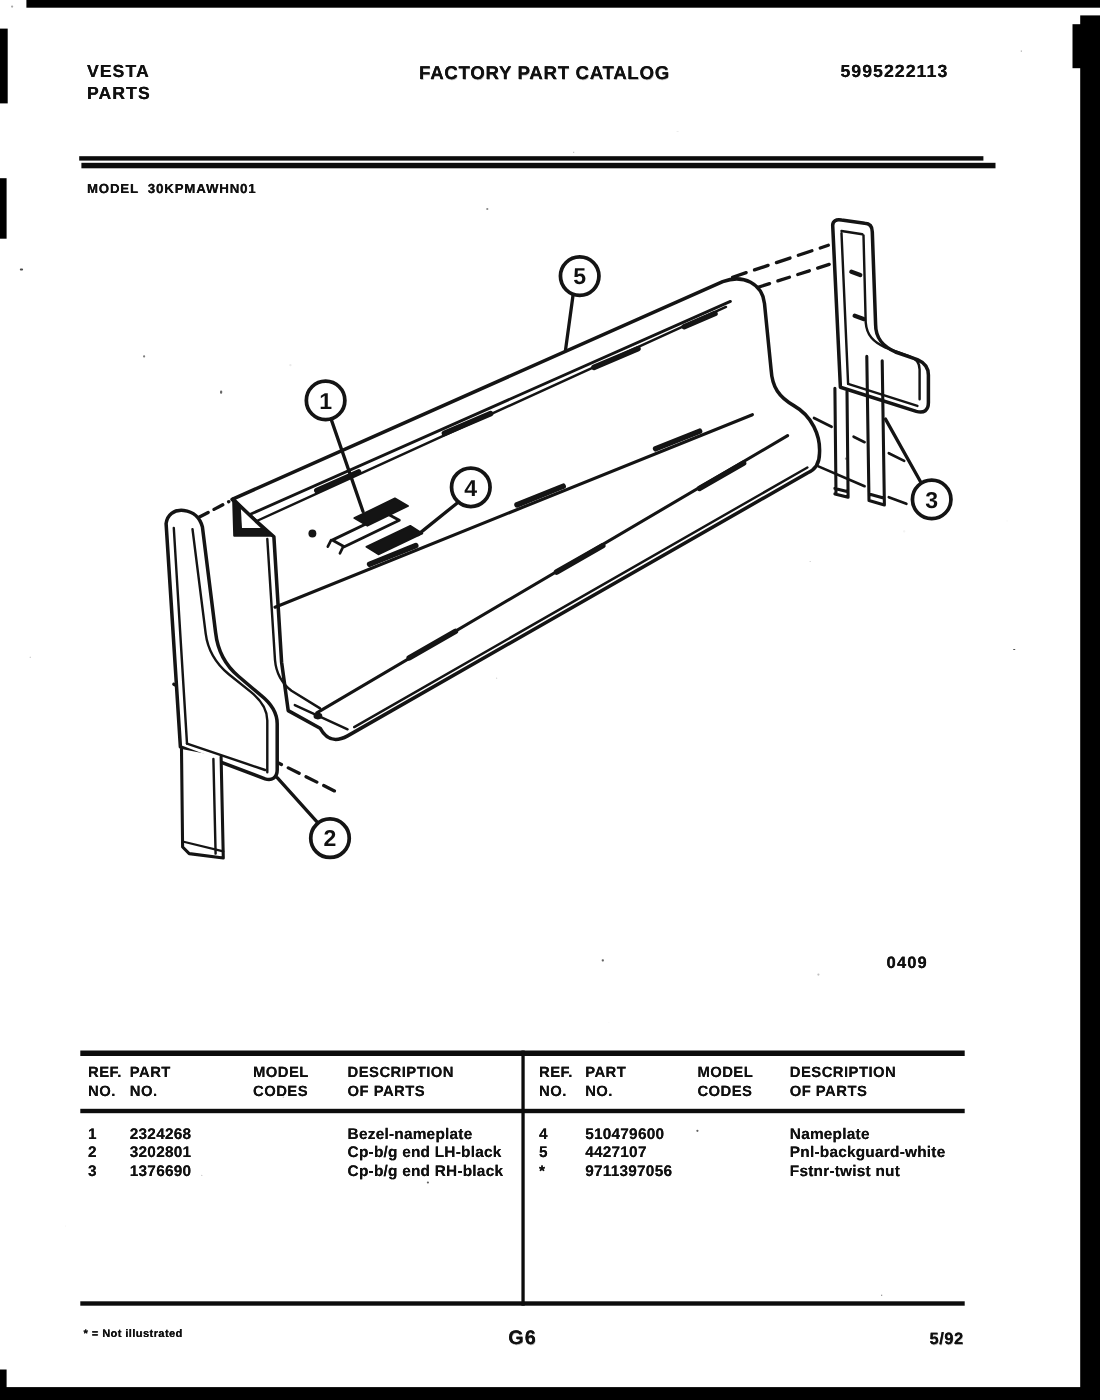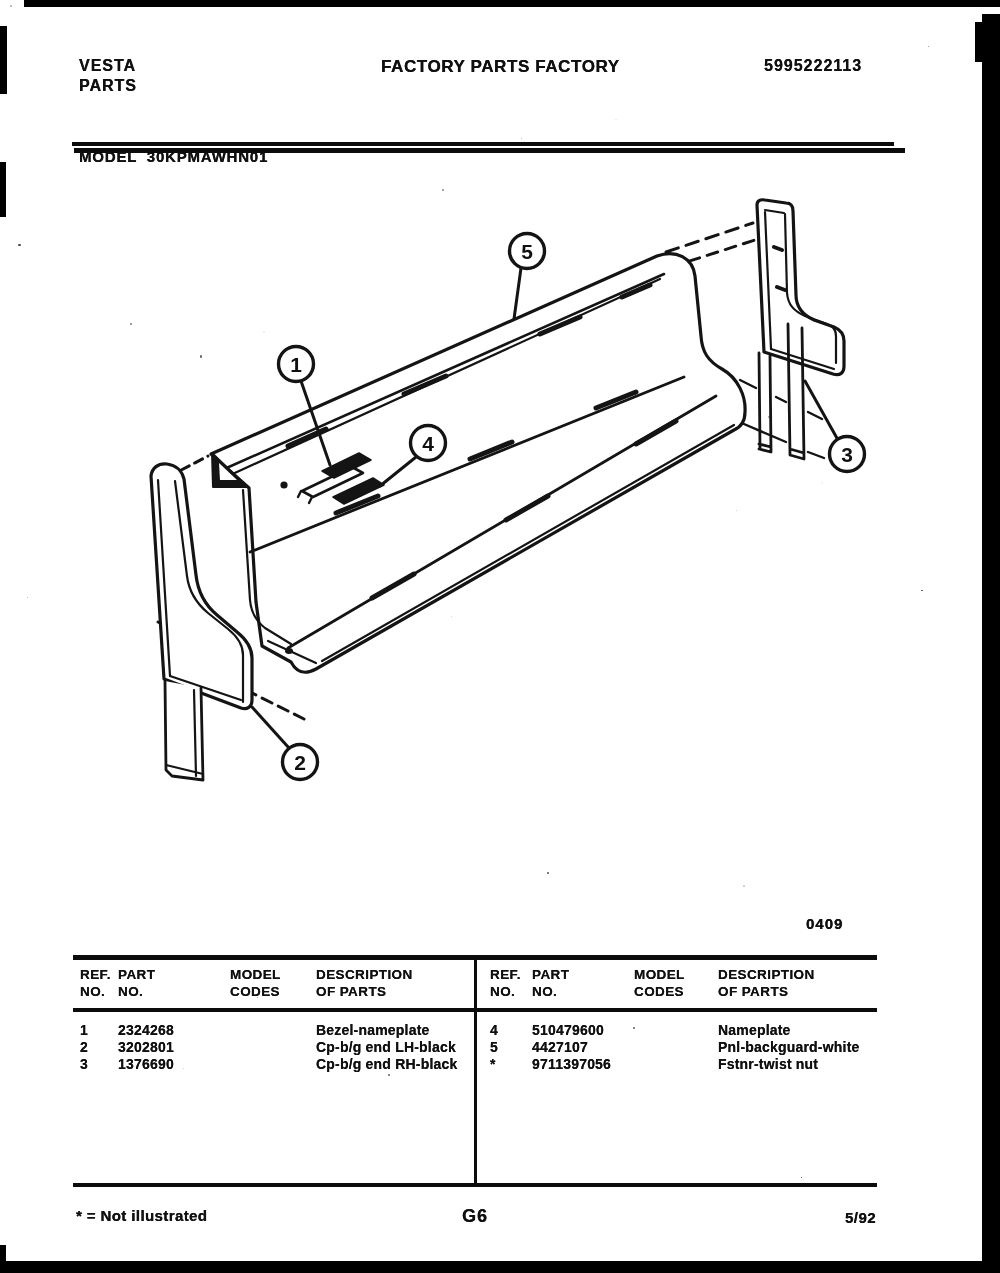--- a/index.html
+++ b/index.html
@@ -135,27 +135,27 @@
     <i style="left: 104.8px; top: -1083.8px; opacity: 0.63;"></i>
     <i style="left: 962.5px; top: -603.4px; opacity: 0.51;"></i>
     <i style="left: 370.9px; top: 1060px; opacity: 0;"></i>
     <i style="left: 58.8px; top: 1113.6px; width: 0.9px; height: 0.9px; opacity: 0.07;"></i>
     <i style="left: 18.2px; top: 243.9px; width: 2.5px; height: 2.5px; opacity: 0.76;"></i>
     <i style="left: 39.2px; top: -791px; opacity: 0.03;"></i>
   </div>
 
 <div class="t" style="left:79px;top:54px;font-size:16px;letter-spacing:1px;line-height:23px">VESTA</div>
 <div class="t" style="left:79px;top:77px;font-size:16px;letter-spacing:1px">PARTS</div>
-<div class="t" style="left:381px;top:57px;font-size:17px;letter-spacing:.6px">FACTORY PARTS FACTORY</div>
+<div class="t" style="left:381px;top:57px;font-size:17px;letter-spacing:.6px">FACTORY PART CATALOG</div>
 <div class="t" style="left:764px;top:57px;font-size:16px;letter-spacing:1px">5995222113</div>
 
 <div class="bar" style="left:72px;top:142px;width:822px;height:4px"></div>
 <div class="bar" style="left:74px;top:148px;width:831px;height:5px"></div>
 
-<div class="t" style="left:79px;top:148px;font-size:15px;letter-spacing:.8px">MODEL  30KPMAWHN01</div>
+<div class="t" style="left:79px;top:164px;font-size:12px;letter-spacing:.8px">MODEL  30KPMAWHN01</div>
 
 <svg id="diagram" width="1000" height="1273" viewBox="0 0 1000 1273">
   <g fill="none" stroke="#141414" stroke-linecap="round" stroke-linejoin="round">
 
     <path d="M 666 252 L 753 223" stroke-width="3" stroke-dasharray="13 8"></path>
     <path d="M 671 267 L 755 240" stroke-width="3" stroke-dasharray="11 8"></path>
     <path d="M 168 477 L 208 456" stroke-width="3" stroke-dasharray="9 6"></path>
     <path d="M 158 622 L 210 648" stroke-width="3" stroke-dasharray="11 7"></path>
     <path d="M 246 690 L 304 719" stroke-width="3" stroke-dasharray="11 7"></path>
 
@@ -243,21 +243,21 @@
       <circle cx="847" cy="454" r="17.5" fill="#ffffff" stroke-width="3.4"></circle>
       <text x="847" y="461.5" stroke="none">3</text>
     </g>
     <g>
       <circle cx="300" cy="762" r="17.5" fill="#ffffff" stroke-width="3.4"></circle>
       <text x="300" y="769.5" stroke="none">2</text>
     </g>
   </g>
 </svg>
 
-<div class="t" style="left:806px;top:915px;font-size:15px;letter-spacing:1px">0409</div>
+<div class="t" style="left:806px;top:867px;font-size:15px;letter-spacing:1px">0409</div>
 
 <div class="bar" style="left:73px;top:955px;width:804px;height:5px"></div>
 <div class="bar" style="left:73px;top:1008px;width:804px;height:4px"></div>
 <div class="bar" style="left:73px;top:1183px;width:804px;height:4px"></div>
 <div class="bar" style="left:474px;top:955px;width:3px;height:232px"></div>
 
 <div class="half" style="left:80px">
   <div class="grid gl">
     <div class="hcell">
       <div>REF.</div>
@@ -320,21 +320,21 @@
     <div class="cell">4427107</div>
     <div class="cell"></div>
     <div class="cell">Pnl-backguard-white</div>
     <div class="cell">*</div>
     <div class="cell">9711397056</div>
     <div class="cell"></div>
     <div class="cell">Fstnr-twist nut</div>
   </div>
 </div>
 
-<div class="t" style="left:76px;top:1207px;font-size:15px;letter-spacing:.4px">* = Not illustrated</div>
+<div class="t" style="left:76px;top:1207px;font-size:10px;letter-spacing:.4px">* = Not illustrated</div>
 <div class="t" style="left:462px;top:1206px;font-size:18px;letter-spacing:1px">G6</div>
 <div class="t" style="left:845px;top:1209px;font-size:15px;letter-spacing:.5px">5/92</div>
 
 <div class="edge" style="left:24px;top:0;width:976px;height:7px"></div>
 <div class="edge" style="left:982px;top:14px;width:18px;height:1259px"></div>
 <div class="edge" style="left:0;top:1261px;width:1000px;height:12px"></div>
 <div class="edge" style="left:0;top:26px;width:7px;height:68px"></div>
 <div class="edge" style="left:0;top:162px;width:6px;height:55px"></div>
 <div class="edge" style="left:0;top:1245px;width:6px;height:28px"></div>
 <div class="edge" style="left:975px;top:22px;width:12px;height:40px"></div>

